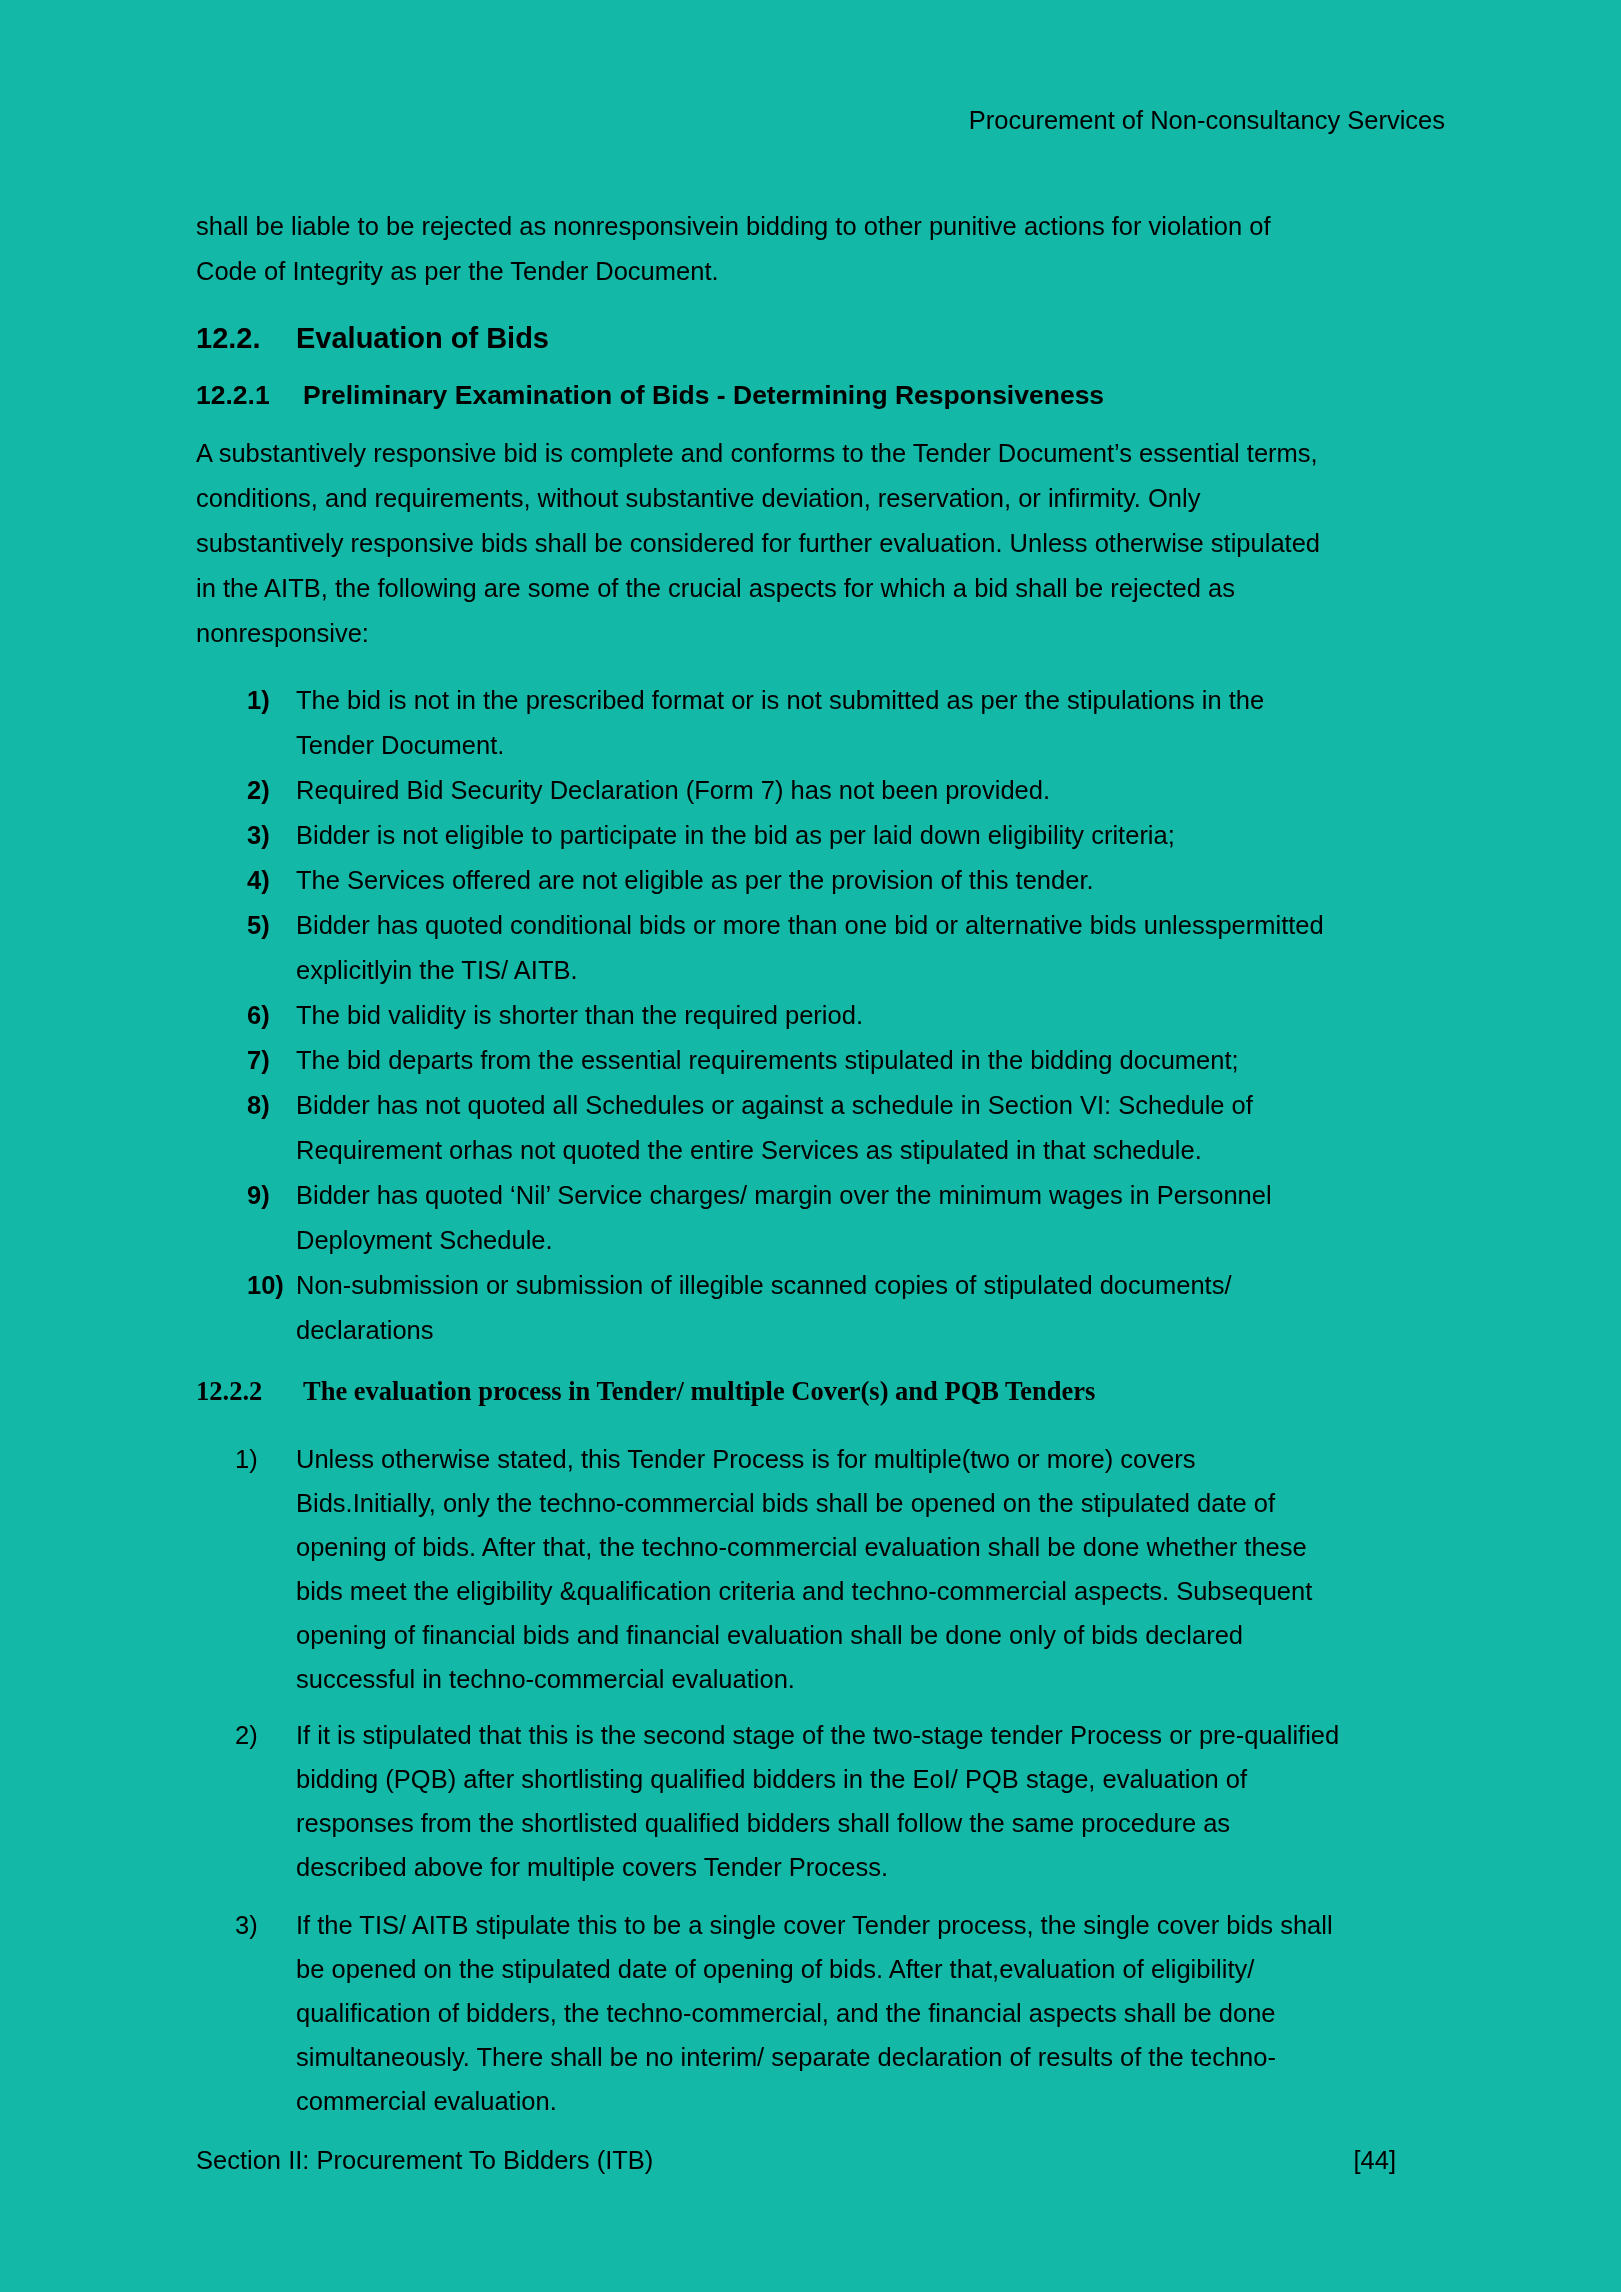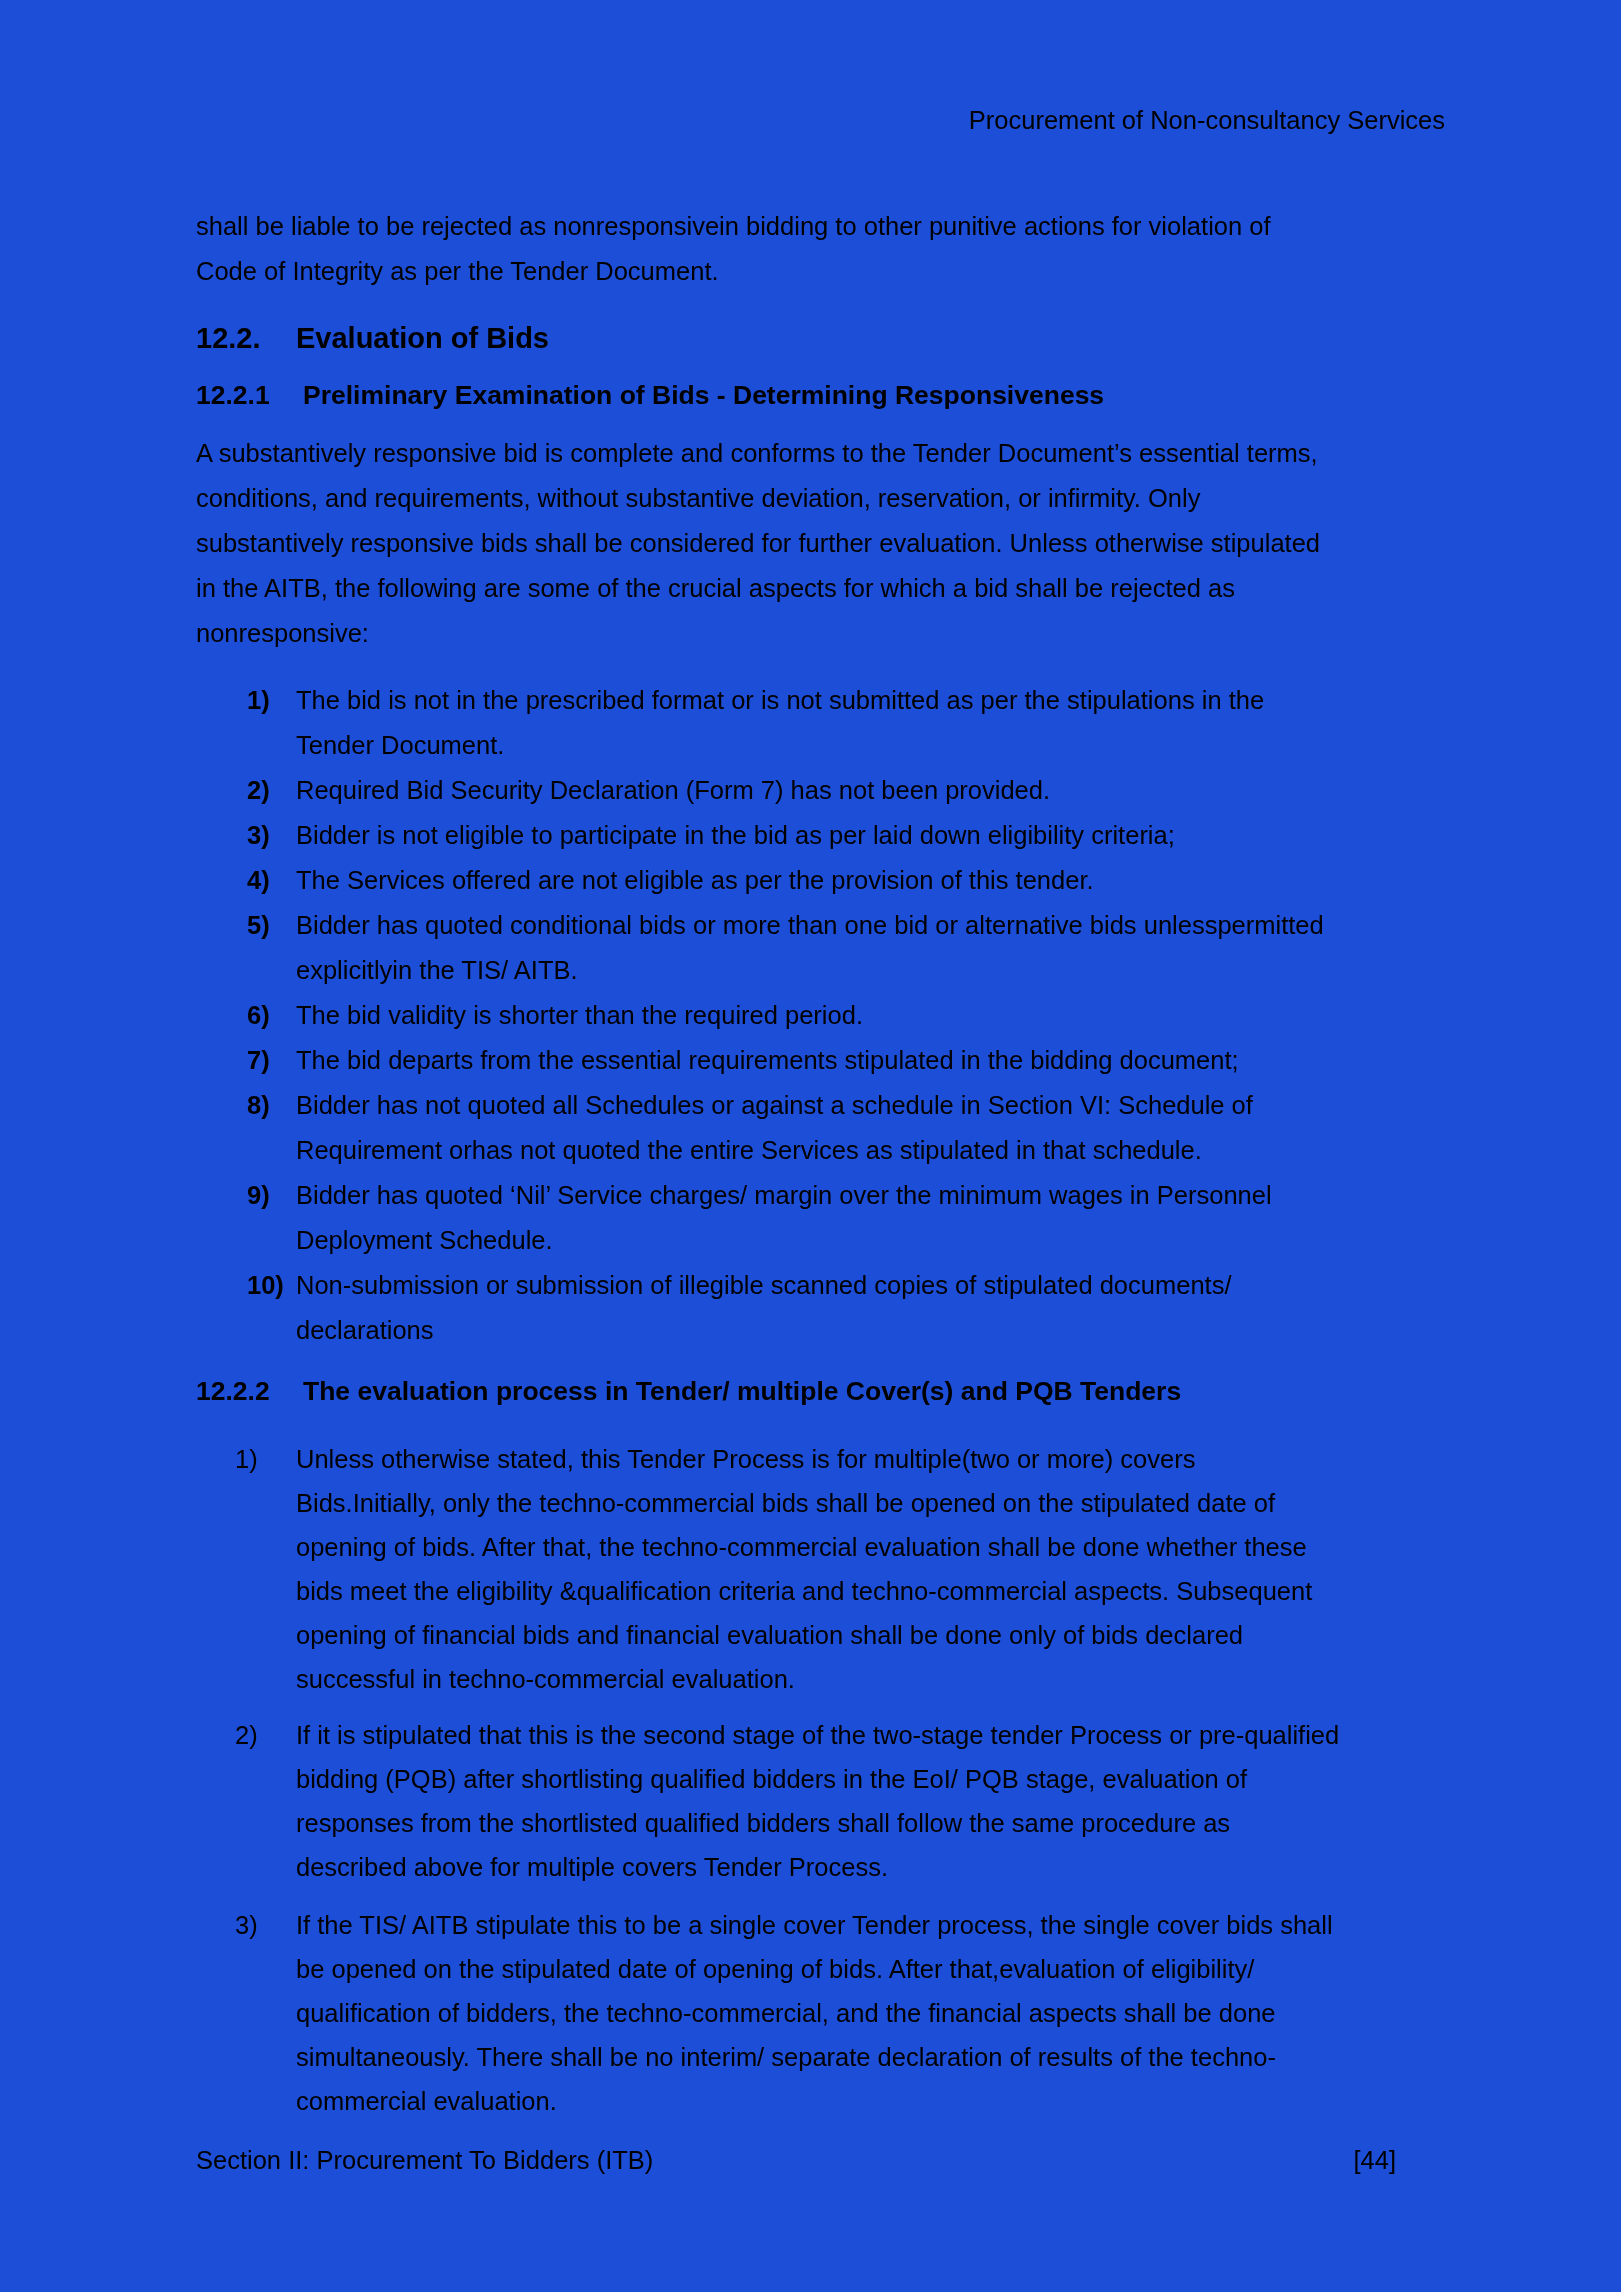--- a/index.html
+++ b/index.html
@@ -1,33 +1,33 @@
 <!DOCTYPE html>
 <html><head>
 <meta charset="utf-8">
 <style>
   html, body { margin:0; padding:0; background:#ffffff; }
   .page {
     position:relative;
     width:1621px; height:2293px;
     box-sizing:border-box;
-    background:#1d4ed8;
+    background:#14b8a6;
     color:#000000;
     font-family:"Liberation Sans", sans-serif;
     font-size:25.5px;
     line-height:45px;
     padding:98px 176px 29px 196px;
     overflow:hidden;
   }
   .pre { white-space:pre; }
   .hdr { text-align:right; }
   .p-intro { margin:61px 0 0 0; }
   .h2 { margin:19.6px 0 0 0; font-weight:bold; font-size:29px; line-height:49px; display:flex; }
   .h3 { margin:10px 0 0 0; font-weight:bold; font-size:26.5px; line-height:45px; display:flex;gap:7px; }
-  .h3.second { margin-top:15.7px; }
+  .h3.second { margin-top:15.7px;font-family:Liberation Serif, serif; }
   .hnum { width:100px; flex-shrink:0; }
   .p-body { margin:13.7px 0 0 0; }
   .olist { margin:21.6px 0 0 0; }
   .li { display:flex; }
   .list1 .li { padding-left:51px; }
   .list1 .marker { width:49px; flex-shrink:0; font-weight:bold; }
   .list2 { margin-top:23.5px; }
   .list2 .li { padding-left:39px; line-height:44px; }
   .list2 .marker { width:61px; flex-shrink:0; }
   .li .litext { flex:1; }

